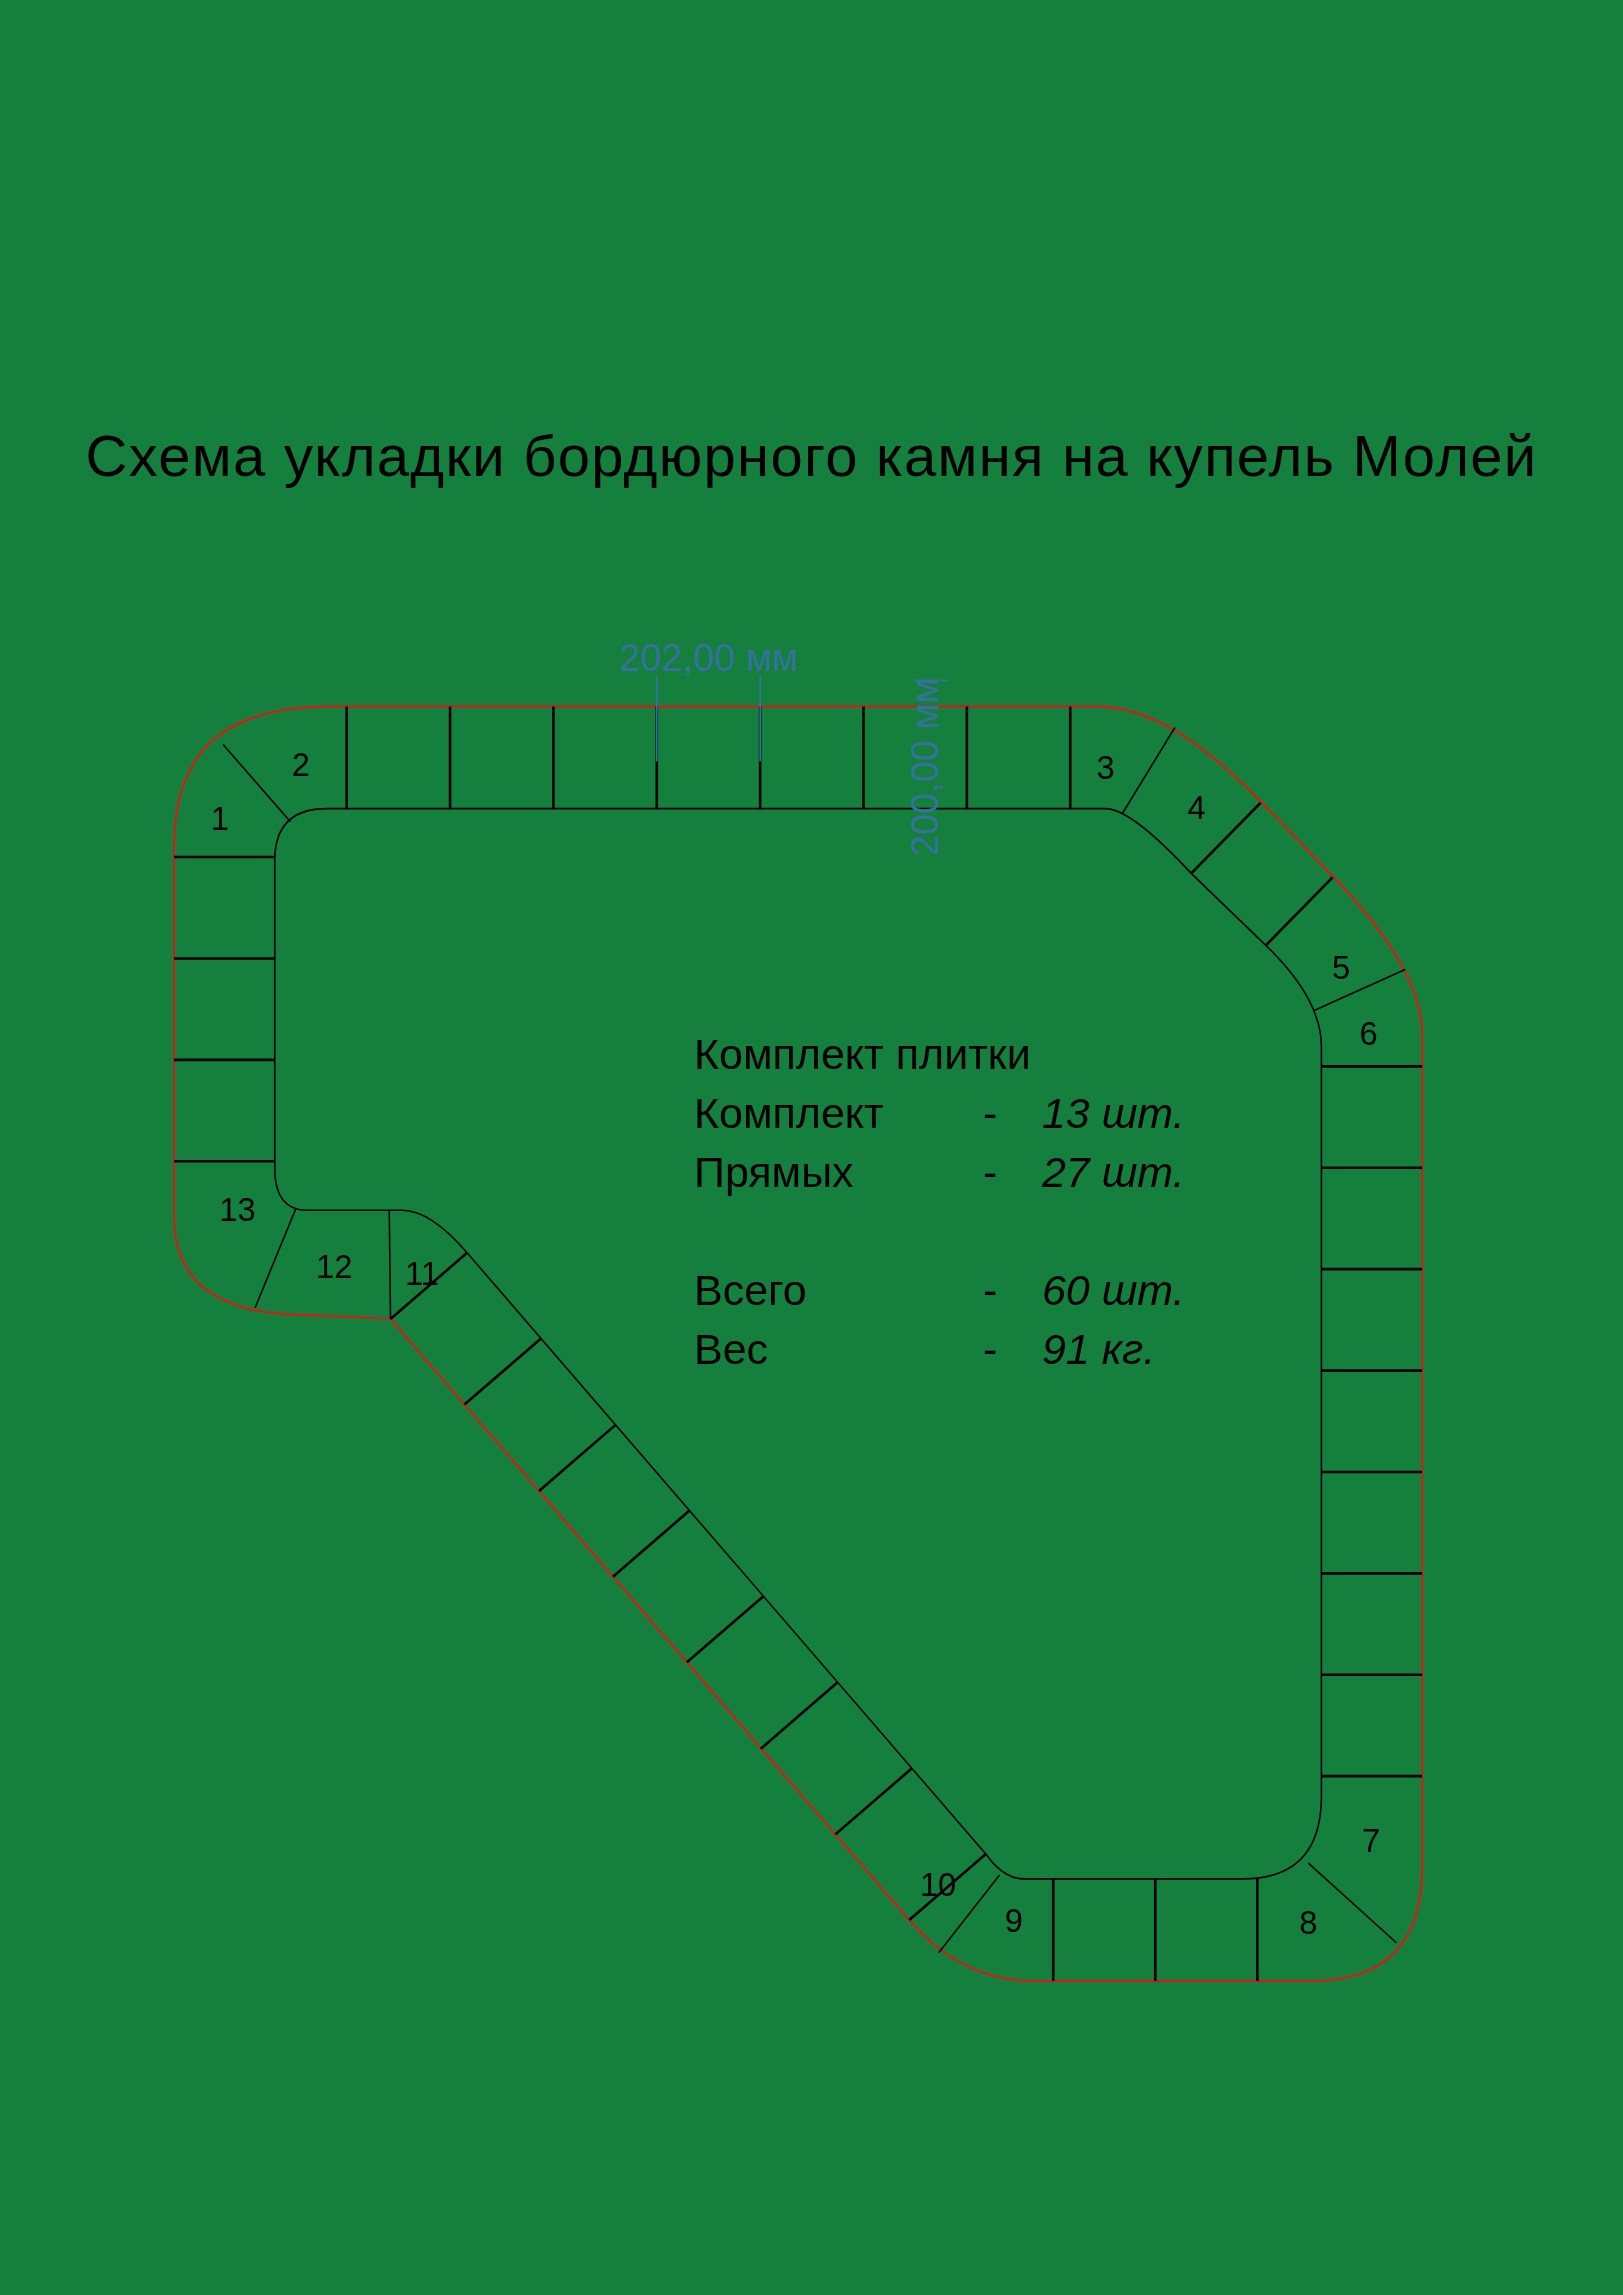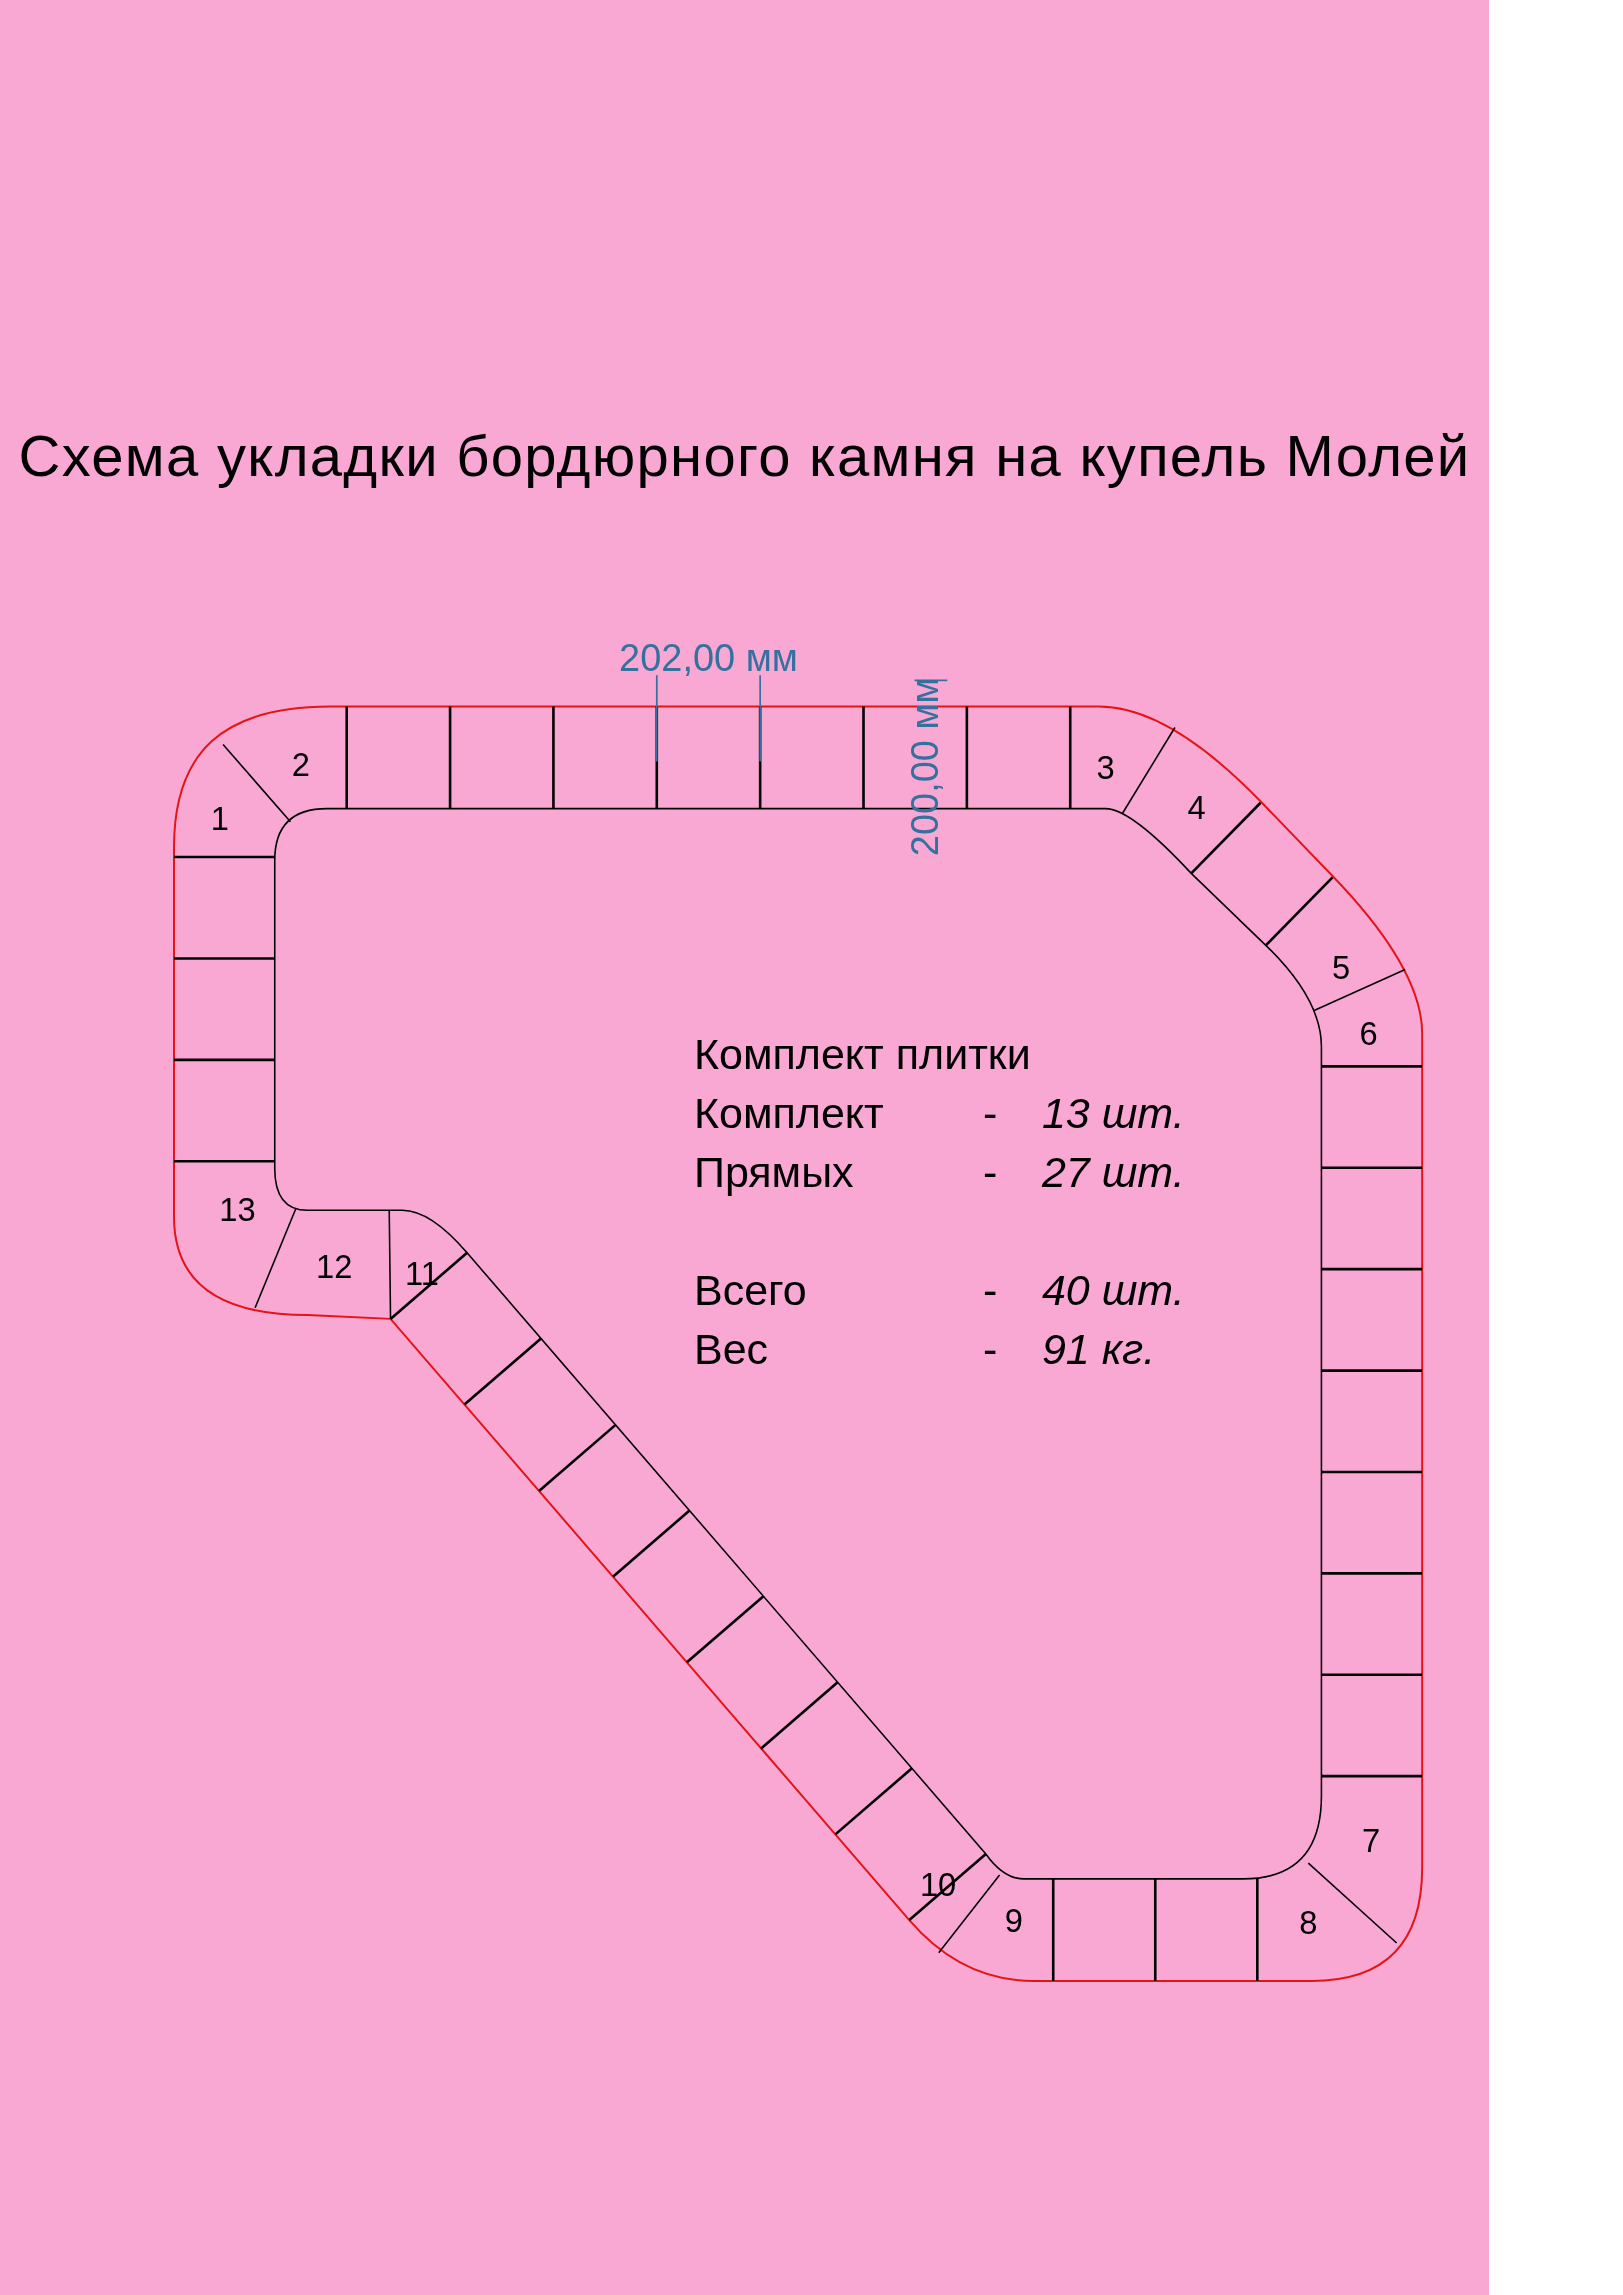--- a/index.html
+++ b/index.html
@@ -1,20 +1,20 @@
 <!DOCTYPE html>
 <html style="font-size:10.5px"><head>
 <meta charset="utf-8">
 <style>
   html,body{margin:0;padding:0;background:#ffffff;}
   .page{
     position:relative;
-    width:1489px;
+    width:1623px;
     height:2295px;
-    background:#f9a8d4;
+    background:#15803d;
     font-family:"Liberation Sans", sans-serif;
     overflow:hidden;
   }
   .title{
     position:absolute;
     left:0; right:0;
     top:422px;
     text-align:center;
     font-size:58px;
     letter-spacing:1.3px;
@@ -186,21 +186,21 @@
     </div>
     <div class="legend-row">
       <span class="label">Прямых</span>
       <span class="dash">-</span>
       <span class="value">27 шт.</span>
     </div>
     <div class="legend-spacer"></div>
     <div class="legend-row">
       <span class="label">Всего</span>
       <span class="dash">-</span>
-      <span class="value">40 шт.</span>
+      <span class="value">60 шт.</span>
     </div>
     <div class="legend-row">
       <span class="label">Вес</span>
       <span class="dash">-</span>
       <span class="value">91 кг.</span>
     </div>
   </div>
 
 </div>
 

